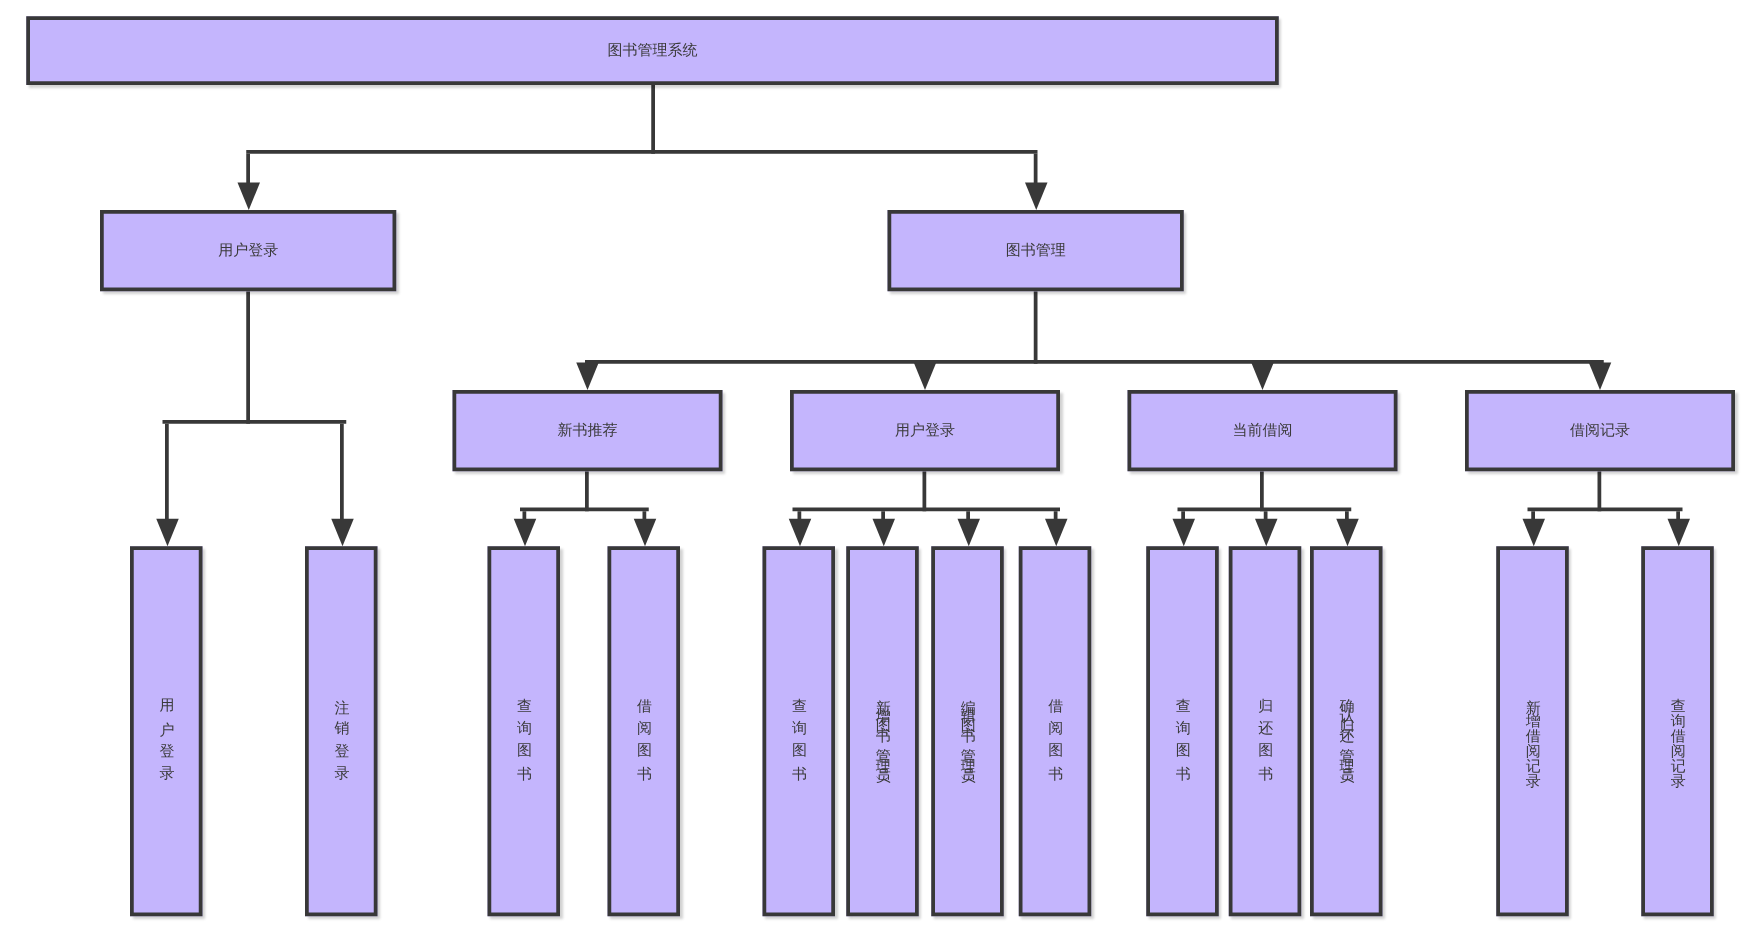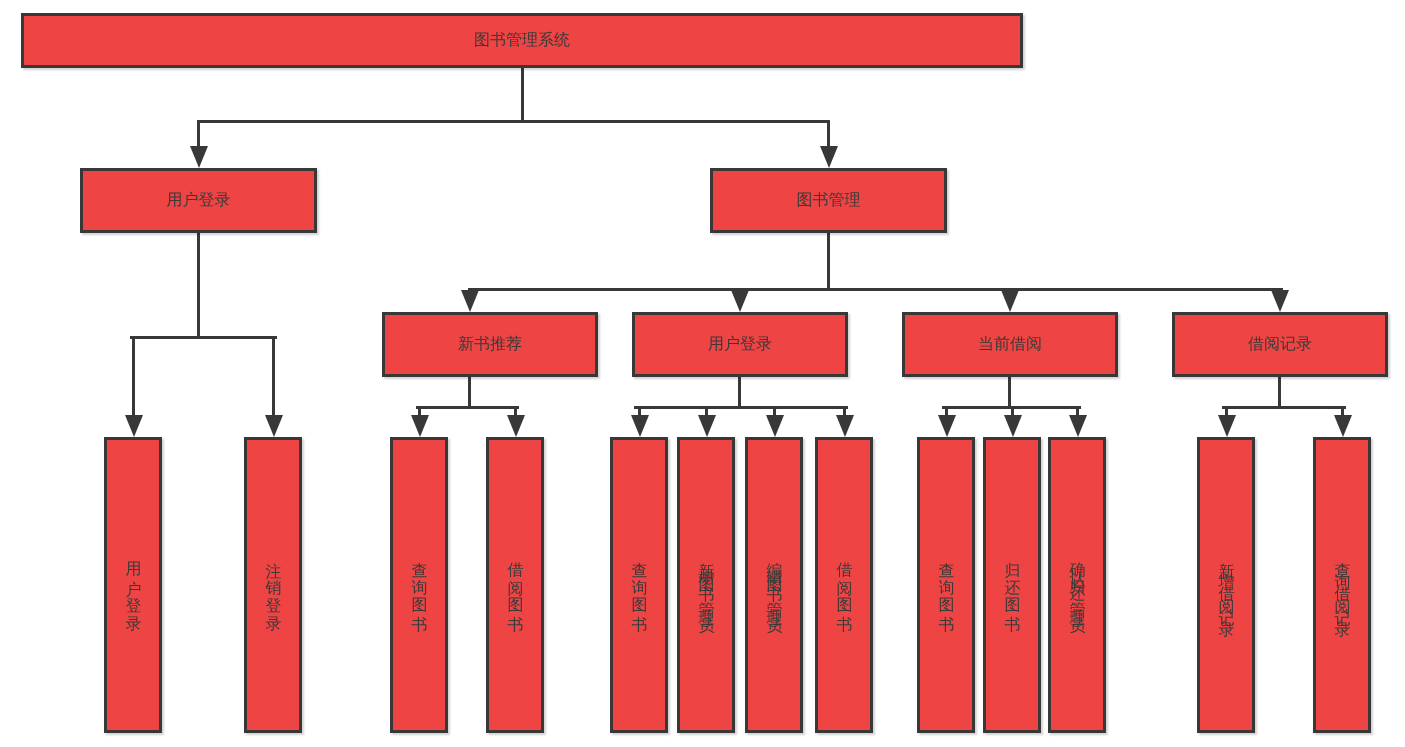--- a/index.html
+++ b/index.html
@@ -10,27 +10,27 @@
     overflow: hidden;
   }
   #canvas {
     position: relative;
     width: 1405px; height: 747px;
     background: #ffffff;
   }
   .box {
     position: absolute;
     box-sizing: border-box;
-    background: #ef4444;
+    background: #c4b5fd;
     border: 3px solid #383838;
     color: #3a3a3a;
     display: flex;
     align-items: center;
     justify-content: center;
-    font-size: 16px;
+    font-size: 12px;
     box-shadow: 2px 2px 2px rgba(0,0,0,0.18);
     z-index: 2;
   }
   .hbox-l1 { left: 21px; top: 13px; width: 1002px; height: 55px; }
   .hbox-l2 { top: 168px; width: 237px; height: 65px; }
   .hbox-l3 { top: 312px; width: 216px; height: 65px; }
   .leaf {
     top: 437px; width: 58px; height: 296px;
     writing-mode: vertical-lr;
     text-orientation: mixed;
@@ -71,21 +71,21 @@
     <span>图书管理系统</span>
   </div>
 
   <div class="box hbox-l2" style="left:80px;">
     <span>用户登录</span>
   </div>
   <div class="box hbox-l2" style="left:710px;font-family:Liberation Serif, serif;">
     <span>图书管理</span>
   </div>
 
-  <div class="box hbox-l3" style="left:382px;">
+  <div class="box hbox-l3" style="left:362px;">
     <span>新书推荐</span>
   </div>
   <div class="box hbox-l3" style="left:632px;">
     <span>用户登录</span>
   </div>
   <div class="box hbox-l3" style="left:902px;">
     <span>当前借阅</span>
   </div>
   <div class="box hbox-l3" style="left:1172px;">
     <span>借阅记录</span>

